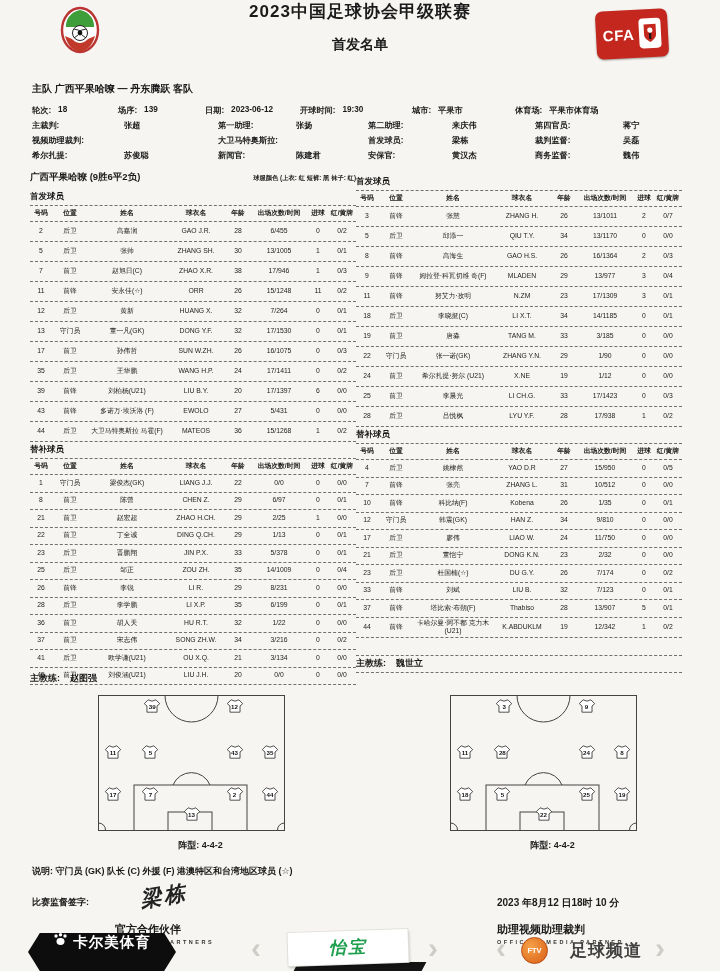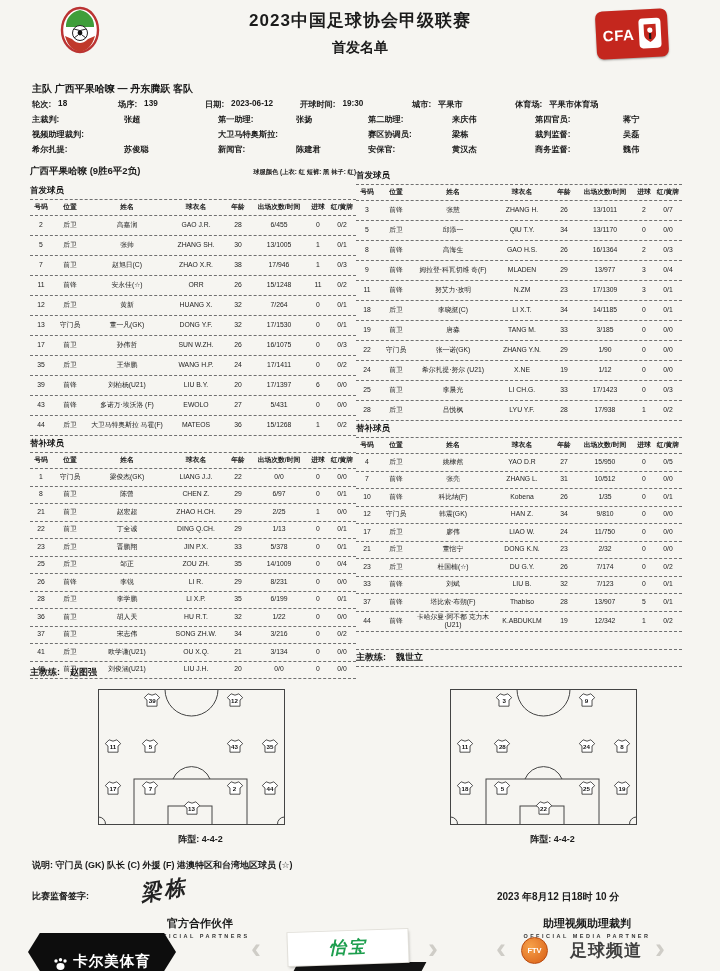--- a/index.html
+++ b/index.html
@@ -1,28 +1,28 @@
 <!DOCTYPE html>
 <html><head>
 <meta charset="utf-8">
 <style>
   html,body{margin:0;padding:0}
   body{width:720px;height:971px;background:#f6f5f1;font-family:"Liberation Sans","DejaVu Sans",sans-serif;color:#1b1b1b;position:relative;overflow:hidden}
   
   .header{position:relative;height:64px}
   .crest{position:absolute;left:60px;top:6px;width:40px;height:48px}
-  .titles{text-align:center;padding-top:9px}
+  .titles{text-align:center;}
   .title{font-size:17px;font-weight:bold;letter-spacing:1px}
-  .subtitle{font-size:14px;font-weight:bold;margin-top:7px}
+  .subtitle{font-size:14px;font-weight:bold;margin-top:13px}
   .cfa{position:absolute;right:52px;top:10px;width:72px;height:48px;background:#c4271e;border-radius:7px;display:flex;align-items:center;justify-content:center;gap:5px;transform:rotate(-3deg);box-shadow:0 1px 2px rgba(0,0,0,.35)}
   .cfa-text{color:#fff;font-weight:bold;font-size:15px;letter-spacing:.5px}
   .cfa-tile{width:22px;height:30px;background:#fff;border-radius:4px;display:flex;align-items:center;justify-content:center}
   
   .matchline{margin:18px 0 0 32px;font-weight:bold;font-size:10px}
-  .info{margin:1px 32px 0 32px}
+  .info{margin:7px 32px 0 32px}
   .ir{display:grid;height:15px;align-items:center;font-size:8.2px;font-weight:bold}
   .ir.r0{grid-template-columns:86px 87px 95px 112px 103px 1fr}
   .ir.cols4{grid-template-columns:186px 150px 167px 1fr}
   .pair{display:flex;white-space:nowrap}
   .r0 .lbl{margin-right:7px}
   .cols4 .pair:nth-child(1) .lbl{width:92px}
   .cols4 .pair:nth-child(2) .lbl{width:78px}
   .cols4 .pair:nth-child(3) .lbl{width:84px}
   .cols4 .pair:nth-child(4) .lbl{width:88px}
   
@@ -51,27 +51,27 @@
   .shirt svg{width:100%;height:100%;display:block}
   .shirt .num{position:absolute;top:3.5px;left:0;right:0;text-align:center;font-size:6.2px;font-weight:bold;color:#111}
   .formation{text-align:center;font-size:9px;font-weight:bold;margin-top:8px}
   
   .legend{margin:13px 0 0 32px;font-size:9px;font-weight:bold}
   .sigrow{position:relative;height:36px;margin:6px 32px 0}
   .siglabel{position:absolute;left:0;top:12px;font-size:9px;font-weight:bold}
   .signature{position:absolute;left:108px;top:-2px;font-size:21px;font-style:italic;font-weight:bold;transform:rotate(-9deg);color:#222;letter-spacing:3px}
   .sigdate{position:absolute;left:465px;top:12px;font-size:10px;font-weight:bold}
   .partners{position:relative;height:28px;margin-top:2px}
-  .pblock{position:absolute;text-align:center}
+  .pblock{position:absolute;text-align:left}
   .pblock.pleft{left:115px;width:170px}
   .pblock.pright{left:497px;width:180px}
   .pcn{font-size:11px;font-weight:bold}
   .pen{font-size:5.5px;letter-spacing:2.5px;font-weight:bold;margin-top:2px;color:#333}
   .sponsors{position:absolute;left:0;right:0;bottom:0;height:43px}
-  .kelme{position:absolute;left:28px;top:5px;width:148px;height:38px;background:#0d0d0d;color:#fff;display:flex;align-items:flex-end;justify-content:center;gap:5px;clip-path:polygon(0 50%,8% 0,92% 0,100% 50%,92% 100%,8% 100%);font-weight:bold;font-size:14.5px;letter-spacing:1px}
+  .kelme{position:absolute;left:28px;top:5px;width:148px;height:38px;background:#0d0d0d;color:#fff;display:flex;align-items:flex-start;justify-content:center;gap:5px;clip-path:polygon(0 50%,8% 0,92% 0,100% 50%,92% 100%,8% 100%);font-weight:bold;font-size:14.5px;letter-spacing:1px}
   .sliver{position:absolute;left:296px;bottom:0;width:128px;height:9px;background:#141414;transform:skewX(-28deg)}
   .yibao{position:absolute;left:288px;top:3px;width:120px;height:33px;background:#fff;box-shadow:0 0 0 1px #e2e0da,1px 2px 3px rgba(0,0,0,.25);transform:rotate(-2deg);display:flex;align-items:center;justify-content:center;color:#1c9e4d;font-weight:bold;font-size:17px;font-style:italic;letter-spacing:2px}
   .chev{position:absolute;top:0;font-size:30px;color:#cfcdc7;font-weight:bold;line-height:40px}
   .ftv{position:absolute;left:521px;top:9px;display:flex;align-items:center;gap:22px}
   .ftv-circle{width:25px;height:25px;border-radius:50%;background:radial-gradient(circle at 35% 35%,#f6a14a,#d85d14);color:#fff;font-size:7.5px;font-weight:bold;display:flex;align-items:center;justify-content:center;border:1.5px solid #b84a10}
   .ftv-text{font-size:17px;font-weight:bold;color:#404040;letter-spacing:1px}
 </style>
 </head>
 <body>
 
@@ -150,21 +150,21 @@
   <div class="ir cols4">
       <span class="pair">
         <span class="lbl">视频助理裁判:</span>
         <span class="val"></span>
       </span>
       <span class="pair">
         <span class="lbl">大卫马特奥斯拉:</span>
         <span class="val"></span>
       </span>
       <span class="pair">
-        <span class="lbl">赛区协调员:</span>
+        <span class="lbl">首发球员:</span>
         <span class="val">梁栋</span>
       </span>
       <span class="pair">
         <span class="lbl">裁判监督:</span>
         <span class="val">吴磊</span>
       </span>
     </div>
   <div class="ir cols4">
       <span class="pair">
         <span class="lbl">希尔扎提:</span>

